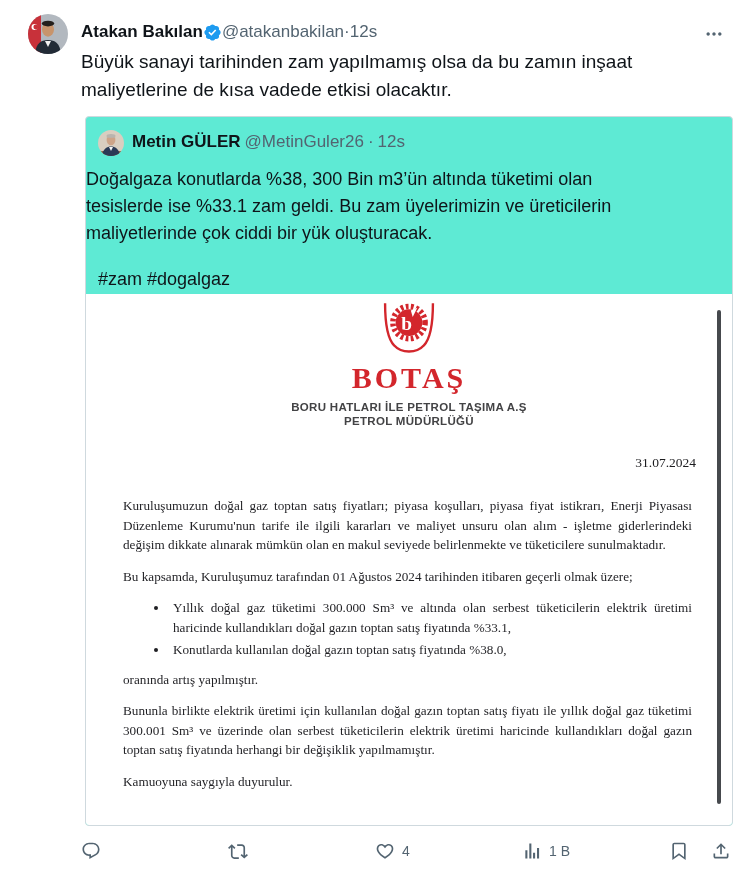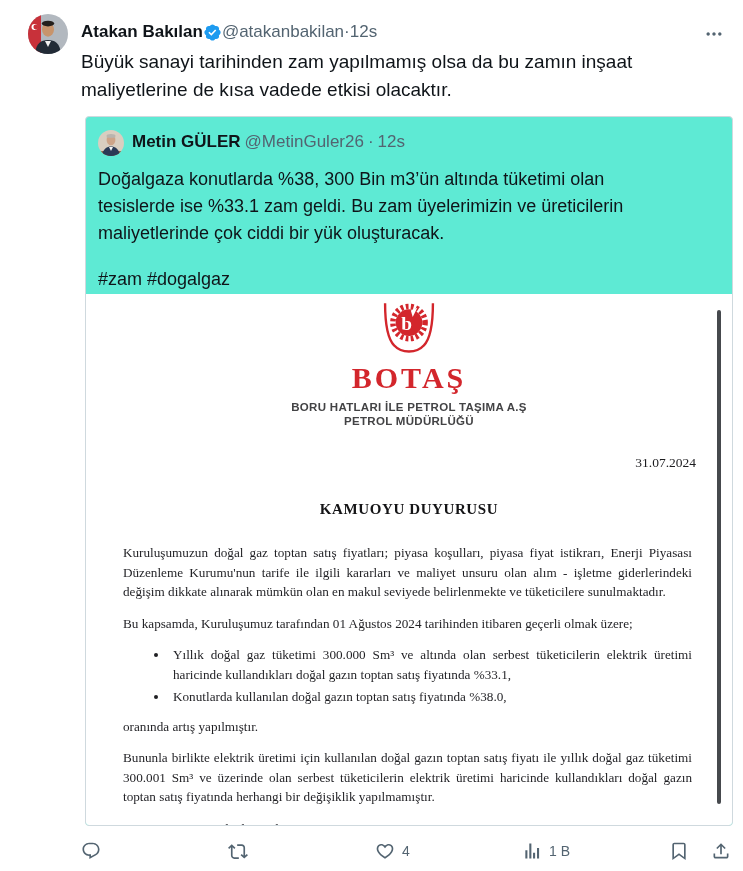--- a/index.html
+++ b/index.html
@@ -19,21 +19,21 @@
   .tweet-text{position:absolute;left:81px;top:48px;width:608px;font-size:19px;line-height:28px;color:#0f1419;}
 
   .quote-card{
     position:absolute;left:85px;top:116px;width:646px;height:708px;
     border:1px solid #cfd9de;border-radius:4px;overflow:hidden;background:#5eead4;cursor:pointer;
   }
   .q-avatar{position:absolute;left:12px;top:13px;width:26px;height:26px;}
   .q-header{position:absolute;left:46px;top:15px;display:flex;align-items:center;gap:4px;white-space:nowrap;}
   .q-name{font-weight:700;font-size:17px;}
   .q-handle,.q-sep,.q-time{font-size:17px;color:#536471;}
-  .q-text{position:absolute;left:12px;top:49px;width:572px;font-size:18px;line-height:27px;color:#0f1419;}
+  .q-text{position:absolute;left:0;top:49px;width:572px;font-size:18px;line-height:27px;color:#0f1419;}
   .q-hashtags{position:absolute;left:12px;top:152px;font-size:18px;color:#0f1419;}
 
   .doc-image{
     position:absolute;left:0;top:177px;right:0;bottom:0;background:#ffffff;
     font-family:"Liberation Serif", serif;color:#1f1f23;
   }
   .doc-logo{ text-align:center; margin-top:7px;}
   .doc-logo svg{width:92px;height:56px;display:inline-block;}
   .org-name{ text-align:center;color:#d3262c;font-weight:700;font-size:30px;letter-spacing:3px;margin-top:0px;font-family:"Liberation Serif", serif;}
   .org-sub{ text-align:center;font-family:"Liberation Sans", sans-serif;font-weight:700;color:#434345;font-size:11.5px;line-height:14px;letter-spacing:0.3px;margin-top:5px;}
@@ -120,21 +120,20 @@
         <text x="47.5" y="31" text-anchor="middle" font-family="Liberation Serif, serif" font-weight="700" font-size="21" fill="#ffffff">b</text>
         <path d="M52,10 L59,7 L54,17 Z" fill="#ffffff"></path>
       </svg>
     </div>
     <div class="org-name">BOTAŞ</div>
     <div class="org-sub">
       <div>BORU HATLARI İLE PETROL TAŞIMA A.Ş</div>
       <div>PETROL MÜDÜRLÜĞÜ</div>
     </div>
     <div class="doc-date">31.07.2024</div>
-    <div class="doc-title">KAMUOYU DUYURUSU</div>
     <div class="doc-body">
       <p>Kuruluşumuzun doğal gaz toptan satış fiyatları; piyasa koşulları, piyasa fiyat istikrarı, Enerji Piyasası Düzenleme Kurumu'nun tarife ile ilgili kararları ve maliyet unsuru olan alım - işletme giderlerindeki değişim dikkate alınarak mümkün olan en makul seviyede belirlenmekte ve tüketicilere sunulmaktadır.</p>
       <p>Bu kapsamda, Kuruluşumuz tarafından 01 Ağustos 2024 tarihinden itibaren geçerli olmak üzere;</p>
       <ul>
         <li>Yıllık doğal gaz tüketimi 300.000 Sm³ ve altında olan serbest tüketicilerin elektrik üretimi haricinde kullandıkları doğal gazın toptan satış fiyatında %33.1,</li>
         <li>Konutlarda kullanılan doğal gazın toptan satış fiyatında %38.0,</li>
       </ul>
       <p>oranında artış yapılmıştır.</p>
       <p>Bununla birlikte elektrik üretimi için kullanılan doğal gazın toptan satış fiyatı ile yıllık doğal gaz tüketimi 300.001 Sm³ ve üzerinde olan serbest tüketicilerin elektrik üretimi haricinde kullandıkları doğal gazın toptan satış fiyatında herhangi bir değişiklik yapılmamıştır.</p>
       <p>Kamuoyuna saygıyla duyurulur.</p>

